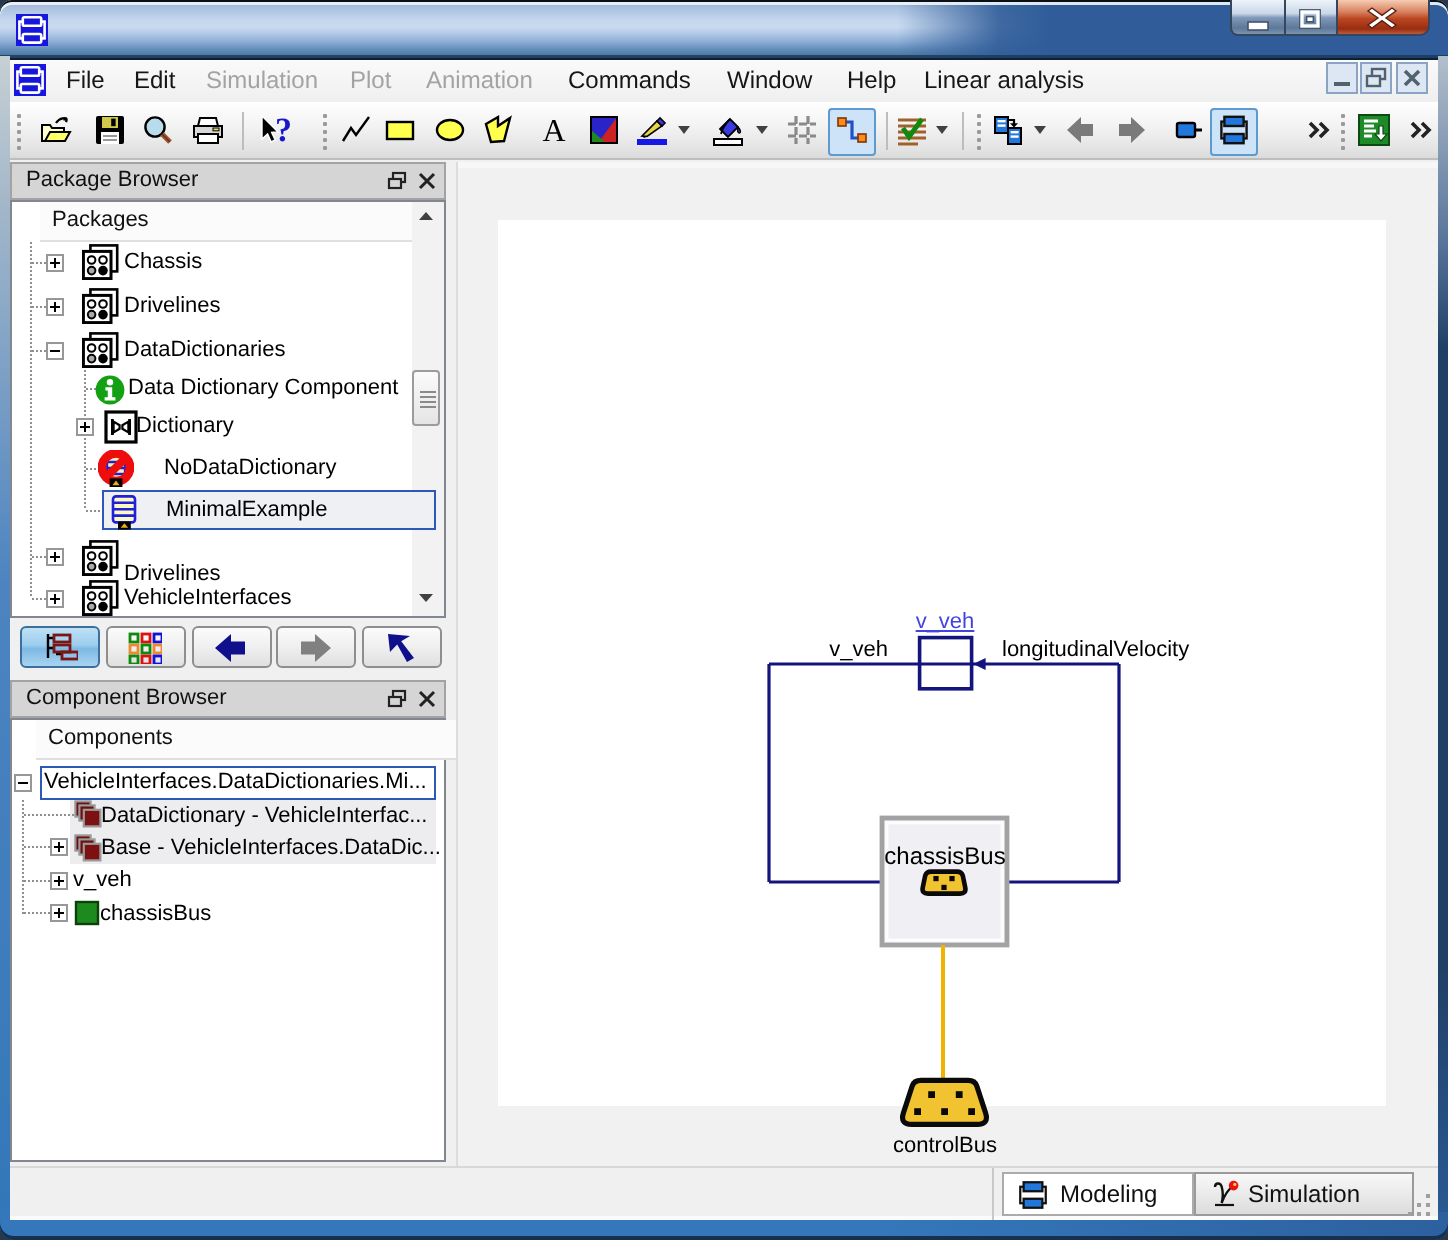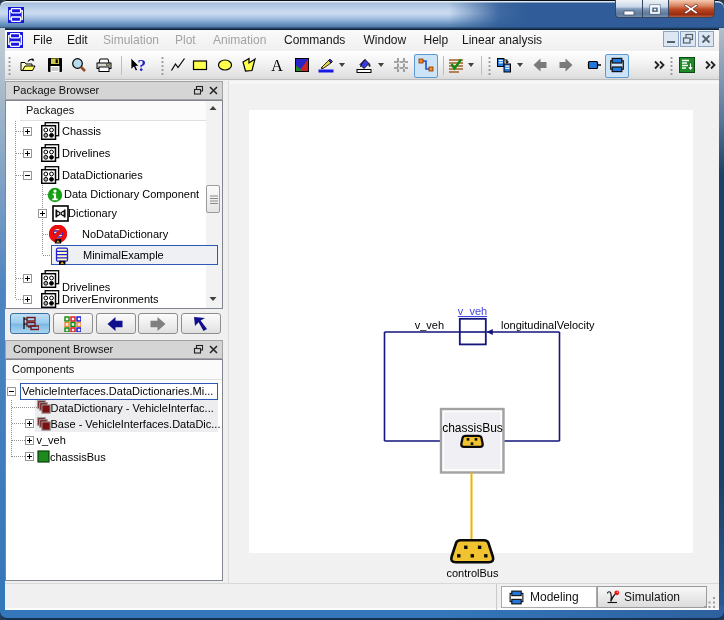--- a/index.html
+++ b/index.html
@@ -419,21 +419,21 @@
   </svg>
 
   <div class="trow" style="left:62px;top:125px">Chassis</div>
   <div class="trow" style="left:62px;top:147px">Drivelines</div>
   <div class="trow" style="left:62px;top:169px">DataDictionaries</div>
   <div class="trow" style="left:64px;top:188px">Data Dictionary Component</div>
   <div class="trow" style="left:68px;top:207px">Dictionary</div>
   <div class="trow" style="left:82px;top:228px">NoDataDictionary</div>
   <div class="trow" style="left:83px;top:249px">MinimalExample</div>
   <div class="trow" style="left:62px;top:281px">Drivelines</div>
-  <div class="trow" style="left:62px;top:293px">DriverEnvironments</div>
+  <div class="trow" style="left:62px;top:293px">VehicleInterfaces</div>
 
   <div class="fbtn" id="fb1" style="left:10px"></div>
   <div class="fbtn" style="left:52.5px"></div>
   <div class="fbtn" style="left:95.5px"></div>
   <div class="fbtn" style="left:138px"></div>
   <div class="fbtn" style="left:180.5px"></div>
   <svg class="abs" style="left:22px;top:316px" width="17" height="15" viewBox="0 0 17 15">
     <path d="M2,1 v12 M2,3 h3 M2,8 h3 M6,11 h3" stroke="#000" stroke-width="1.2" fill="none"></path>
     <rect x="5" y="1.5" width="8" height="3.5" fill="none" stroke="#7a1616" stroke-width="1.4"></rect>
     <rect x="5" y="6.5" width="8" height="3.5" fill="none" stroke="#7a1616" stroke-width="1.4"></rect>
@@ -462,21 +462,21 @@
 
   <div class="dtitle" style="top:340px">Component Browser</div>
   <svg class="abs" style="left:193px;top:344px" width="11" height="11" viewBox="0 0 11 11">
     <rect x="3.5" y="1.5" width="6" height="4.5" fill="none" stroke="#222" stroke-width="1.1"></rect>
     <rect x="1.5" y="4.5" width="6" height="4.5" fill="#d5d5d5" stroke="#222" stroke-width="1.1"></rect>
   </svg>
   <svg class="abs" style="left:208px;top:344px" width="11" height="11" viewBox="0 0 11 11">
     <path d="M2,2 L9,9 M9,2 L2,9" stroke="#222" stroke-width="1.5"></path>
   </svg>
   <div class="dframe" style="top:359px;height:222px"></div>
-  <div class="dhead" style="top:360px;left:6px;width:216px">Components</div>
+  <div class="dhead" style="top:360px;left:18px;width:216px">Components</div>
   <div class="abs" style="left:35px;top:399.5px;width:183px;height:32.5px;background:#ededf0"></div>
   <div class="dotv" style="left:11px;top:400px;height:57px"></div>
   <div class="doth" style="left:12px;top:407px;width:25px"></div>
   <div class="doth" style="left:12px;top:423px;width:13px"></div>
   <div class="doth" style="left:12px;top:440px;width:13px"></div>
   <div class="doth" style="left:12px;top:456px;width:13px"></div>
   <div class="abs" style="left:20px;top:383px;width:198px;height:17px;background:#fff;border:1px solid #2e58b5"></div>
   <div class="expander" style="left:7px;top:387px"></div>
   <div class="expander plus" style="left:25px;top:419px"></div>
   <div class="expander plus" style="left:25px;top:435.5px"></div>

